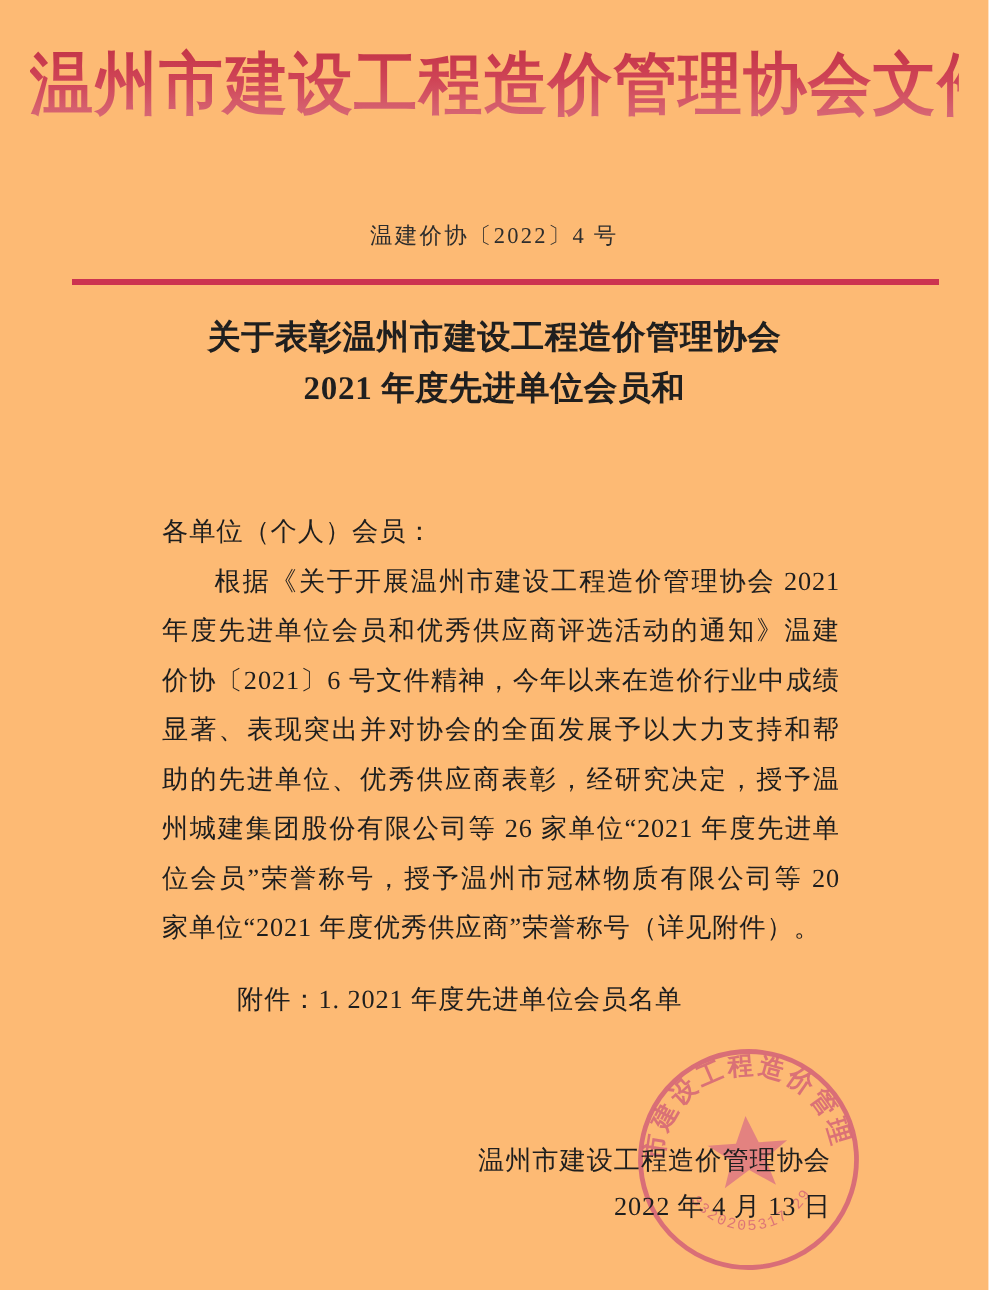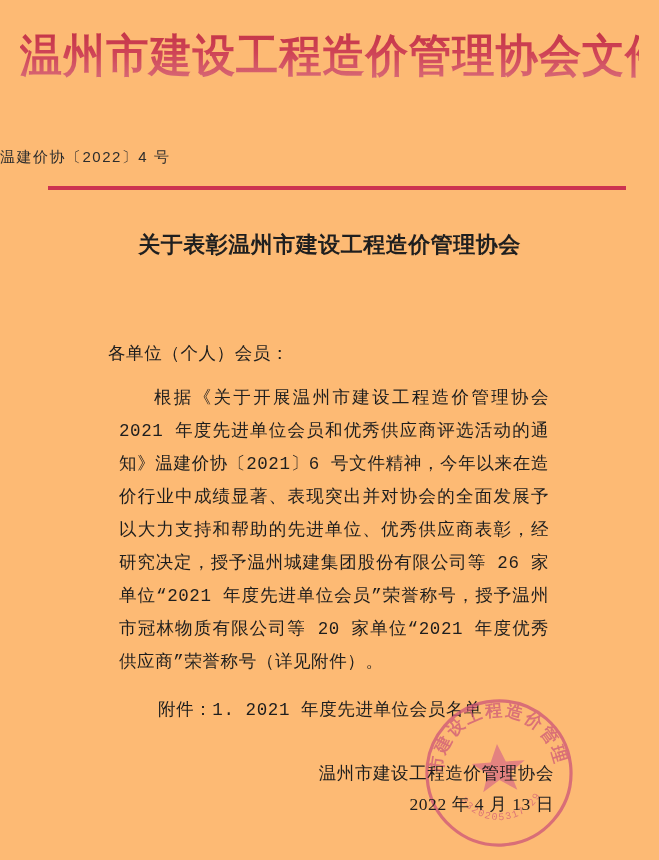--- a/index.html
+++ b/index.html
@@ -41,24 +41,25 @@
     -webkit-text-fill-color: transparent;
     white-space: nowrap;
     transform: scaleX(0.94);
   }
 
   .doc-number {
     position: absolute;
     top: 148px;
     left: 0;
     width: 659px;
+    text-align: center;
     font-size: 15px;
     color: #2d2d2d;
     letter-spacing: 1.5px;
-    font-family: Liberation Sans, sans-serif;
+    font-family: Liberation Serif, serif;
   }
 
   .red-rule {
     position: absolute;
     top: 186px;
     left: 48px;
     width: 578px;
     height: 4px;
     background: #cc3350;
   }
@@ -71,42 +72,41 @@
     width: 659px;
     text-align: center;
   }
   .doc-title-line {
     font-size: 22px;
     font-weight: bold;
     color: #1f1f1f;
     line-height: 34px;
     letter-spacing: 0.5px;
     font-family: "Liberation Serif", "DejaVu Serif", serif;
-    margin-top: 20px;
   }
 
   
   .doc-body {
     position: absolute;
     top: 338px;
     left: 108px;
     width: 452px;
     font-size: 17.5px;
     line-height: 33px;
     color: #1e1e1e;
     letter-spacing: 0.6px;
     text-align: justify;
     text-justify: inter-ideograph;
-    font-family: Liberation Mono, monospace;
+    font-family: Liberation Serif, serif;
   }
   .salutation {
     margin: 0 0 0 0;
   }
   .para {
-    margin: 11px;
+    margin: 0;
     text-indent: 2em;
   }
 
   .attachments {
     margin-top: 0px;
   }
   .attachment-head {
     text-indent: 2em;
     margin: 15px;
   }
@@ -154,20 +154,21 @@
   <div class="doc-header">
     <div class="doc-header-title">温州市建设工程造价管理协会文件</div>
   </div>
 
   <div class="doc-number">温建价协〔2022〕4 号</div>
 
   <div class="red-rule"></div>
 
   <div class="doc-title">
     <div class="doc-title-line">关于表彰温州市建设工程造价管理协会</div>
+    <div class="doc-title-line">2021 年度先进单位会员和</div>
   </div>
 
   <div class="doc-body">
     <p class="salutation">各单位（个人）会员：</p>
     <p class="para">根据《关于开展温州市建设工程造价管理协会 2021 年度先进单位会员和优秀供应商评选活动的通知》温建价协〔2021〕6 号文件精神，今年以来在造价行业中成绩显著、表现突出并对协会的全面发展予以大力支持和帮助的先进单位、优秀供应商表彰，经研究决定，授予温州城建集团股份有限公司等 26 家单位“2021 年度先进单位会员”荣誉称号，授予温州市冠林物质有限公司等 20 家单位“2021 年度优秀供应商”荣誉称号（详见附件）。</p>
     <div class="attachments">
       <p class="attachment-head">附件：1. 2021 年度先进单位会员名单</p>
     </div>
   </div>
 

